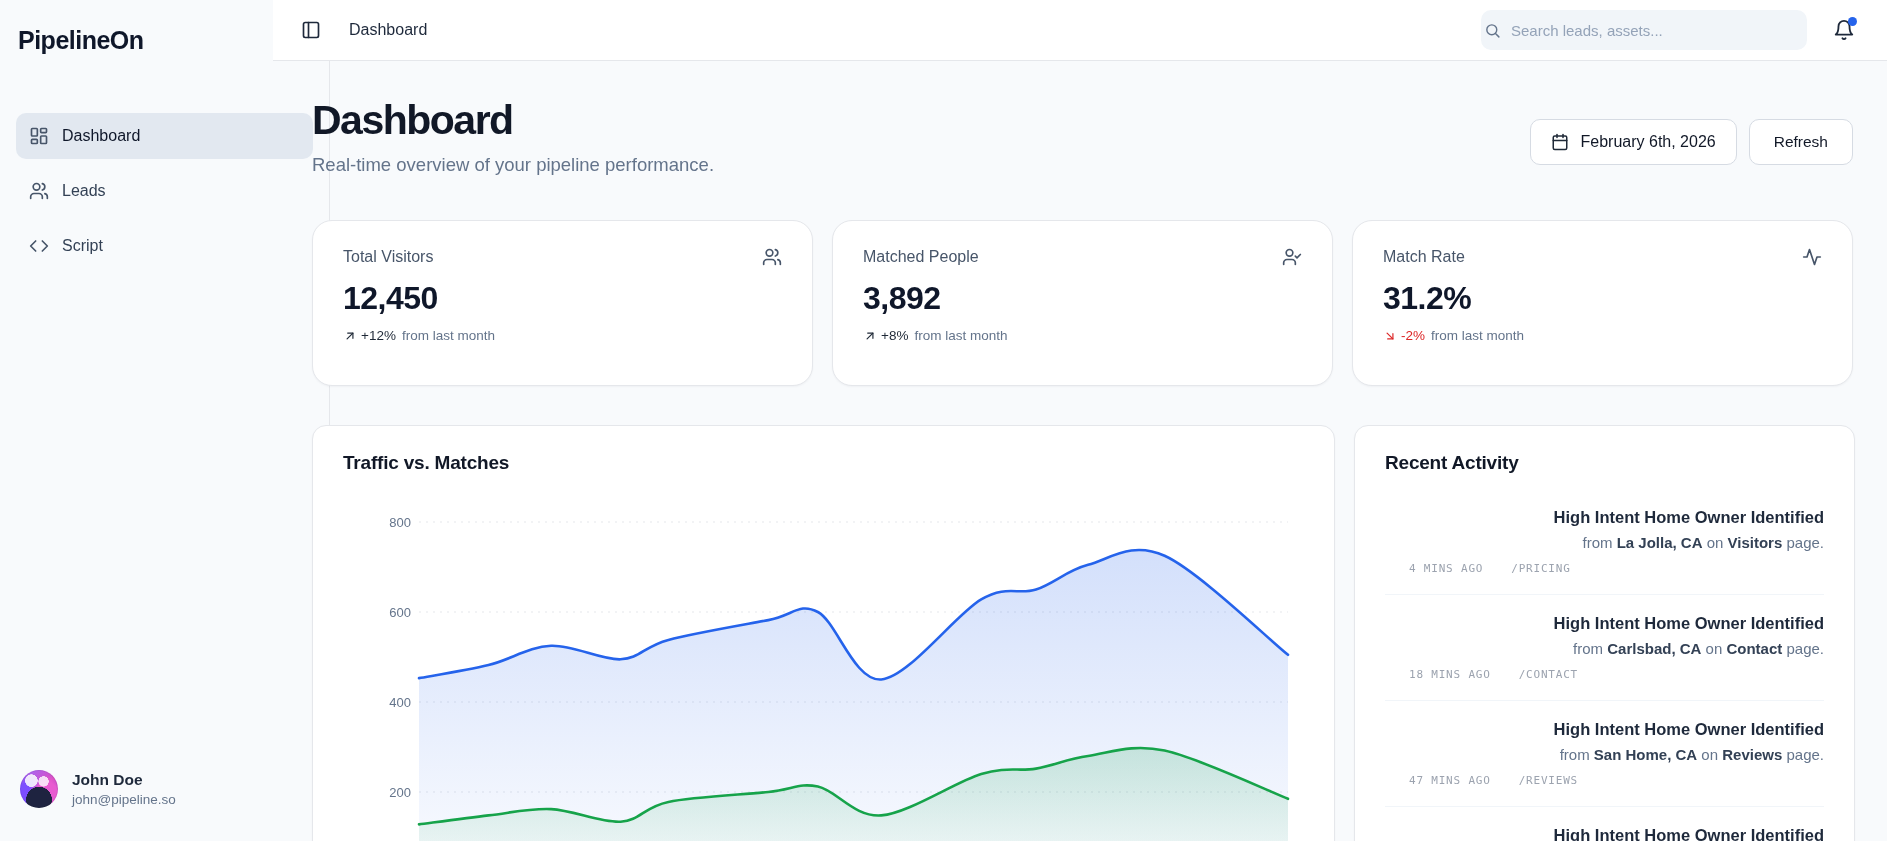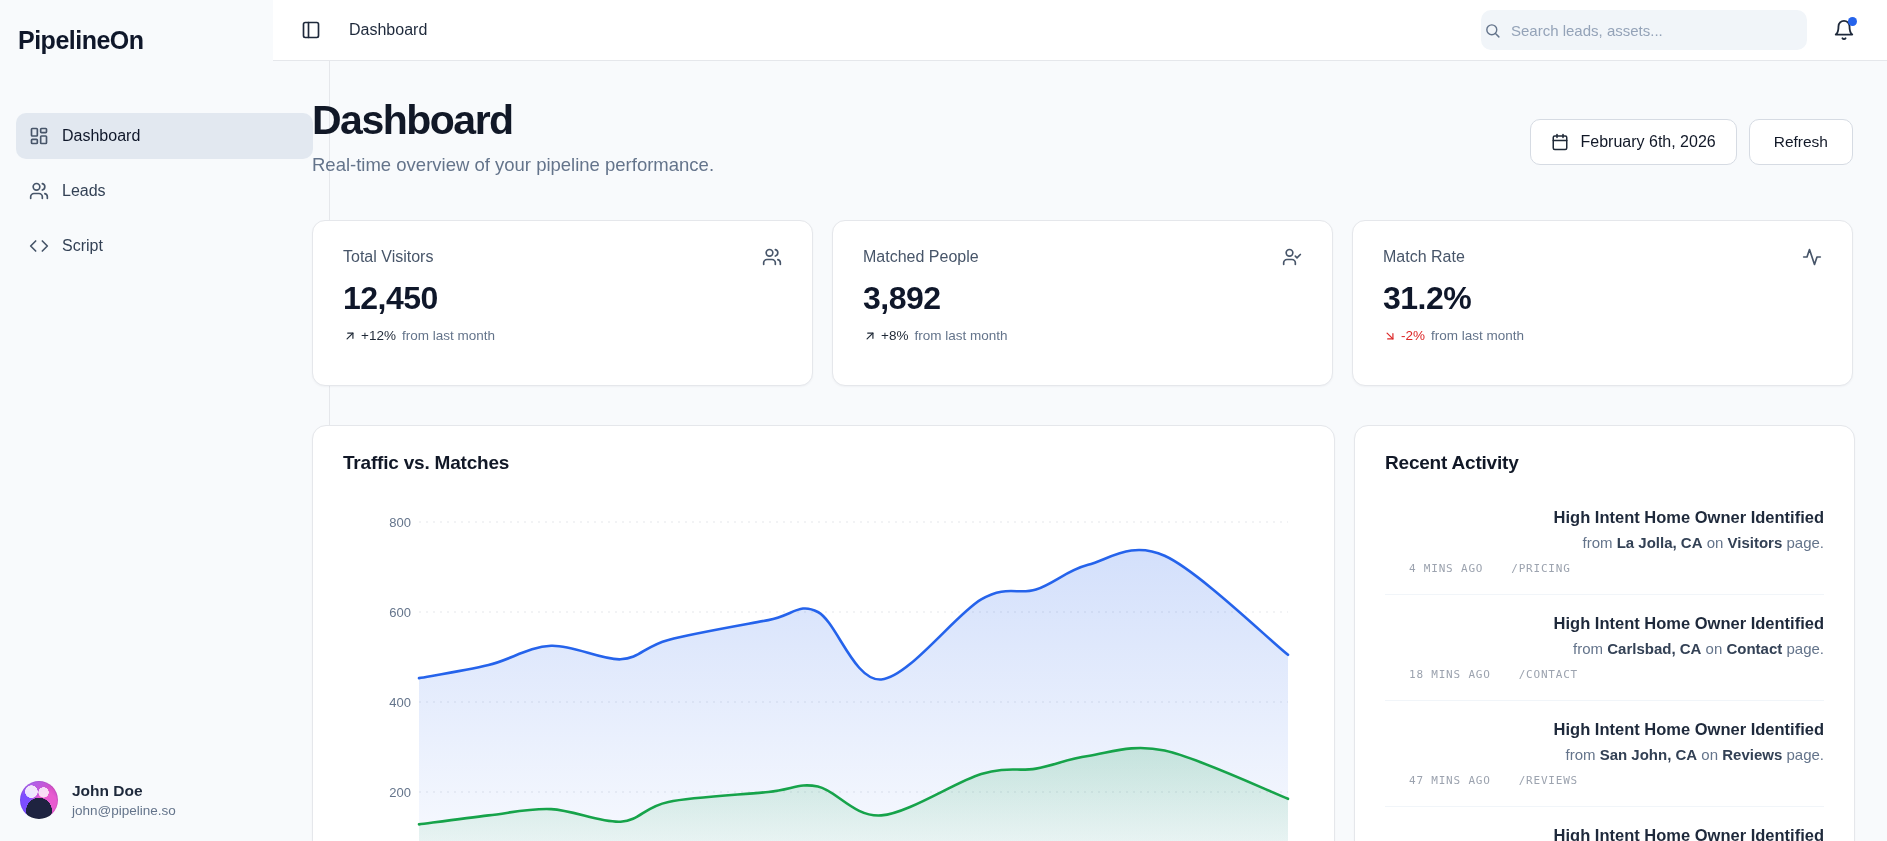--- a/index.html
+++ b/index.html
@@ -5,21 +5,21 @@
   * { box-sizing: border-box; margin: 0; padding: 0; }
   html,body { width:1887px; height:841px; overflow:hidden; }
   body {
     font-family:"Liberation Sans", sans-serif;
     background:#f8fafc; color:#0f172a; position:relative;
   }
   svg { display:block; }
 
   
   .sidebar {
-    position:absolute; left:0; top:0; bottom:0; width:330px;
+    position:absolute; left:0; top:0; bottom:11px; width:330px;
     background:#f8fafc; border-right:1px solid #e5e7eb;
     display:flex; flex-direction:column; padding:26px 16px 22px 16px;
   }
   .brand { font-size:25px; font-weight:700; letter-spacing:-0.5px; color:#0f172a; padding-left:2px; }
   .nav { margin-top:58px; display:flex; flex-direction:column; gap:9px; }
   .nav-item {
     display:flex; align-items:center; gap:13px; height:46px; padding:0 13px;
     border-radius:10px; color:#334155; cursor:pointer;
   }
   .nav-item.active { background:#e2e8f0; color:#0f172a; }
@@ -75,21 +75,21 @@
     height:46px; background:#ffffff; border:1px solid #d6dbe3; border-radius:10px;
     display:flex; align-items:center; cursor:pointer; font-family:"Liberation Sans", sans-serif;
   }
   .date-btn { gap:12px; padding:0 20px; font-size:16px; color:#111827; }
   .date-btn svg { width:18px; height:18px; color:#1f2937; }
   .refresh-btn { padding:0 24px; font-size:15.5px; font-weight:500; color:#111827; }
 
   
   .stats-row { display:flex; gap:19px; margin-top:44px; }
   .stat-card {
-    flex:1; background:#ffffff; border:1px solid #e5e7eb; border-radius:13px;
+    flex:1; background:#ffffff; border:1px solid #e5e7eb; border-radius:20px;
     padding:26px 30px; height:166px; box-shadow:0 1px 2px rgba(16,24,40,.04);
   }
   .stat-top { display:flex; align-items:center; justify-content:space-between; }
   .stat-label { font-size:16px; font-weight:500; color:#475569; }
   .stat-icon { width:20px; height:20px; color:#475569; }
   .stat-icon svg { width:20px; height:20px; }
   .stat-value { margin-top:13px; font-size:32px; font-weight:700; letter-spacing:-0.5px; color:#0f172a; }
   .stat-trend { margin-top:11px; display:flex; align-items:center; gap:6px; font-size:13.5px; }
   .trend-main { display:flex; align-items:center; gap:4px; color:#1f2937; }
   .trend-main.down { color:#dc2626; }
@@ -342,21 +342,21 @@
             <div class="activity-title">High Intent Home Owner Identified</div>
      <div class="activity-sub">from <b>Carlsbad, CA</b> on <b>Contact</b> page.</div>
             <div class="activity-meta">
                <span>18 MINS AGO</span>
                <span>/CONTACT</span>
              </div>
           </div>
           <div class="activity-divider"></div>
           <div class="activity-item">
             <div class="activity-title">High Intent Home Owner Identified</div>
-     <div class="activity-sub">from <b>San John, CA</b> on <b>Reviews</b> page.</div>
+     <div class="activity-sub">from <b>San Home, CA</b> on <b>Reviews</b> page.</div>
             <div class="activity-meta">
                <span>47 MINS AGO</span>
                <span>/REVIEWS</span>
              </div>
           </div>
           <div class="activity-divider"></div>
           <div class="activity-item">
             <div class="activity-title">High Intent Home Owner Identified</div>
      </div>
         </div>

